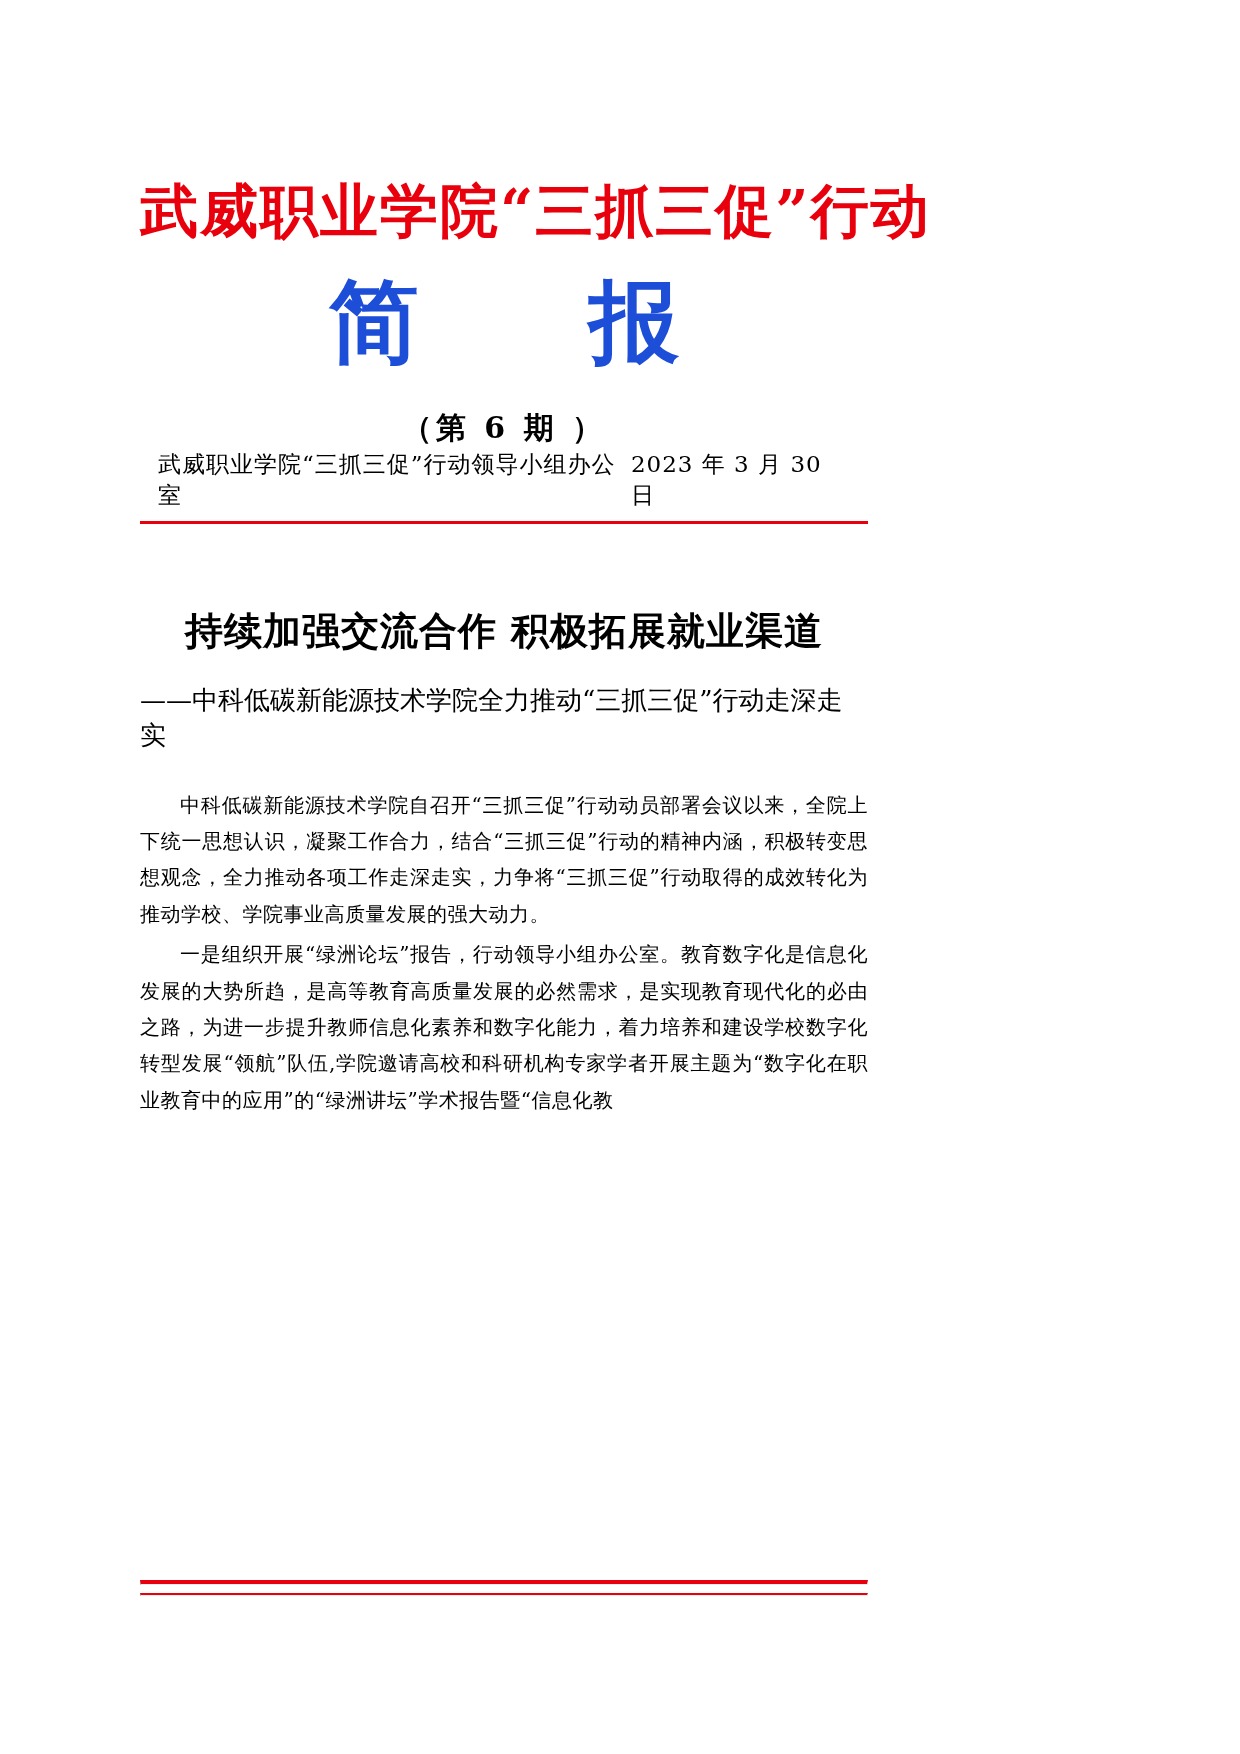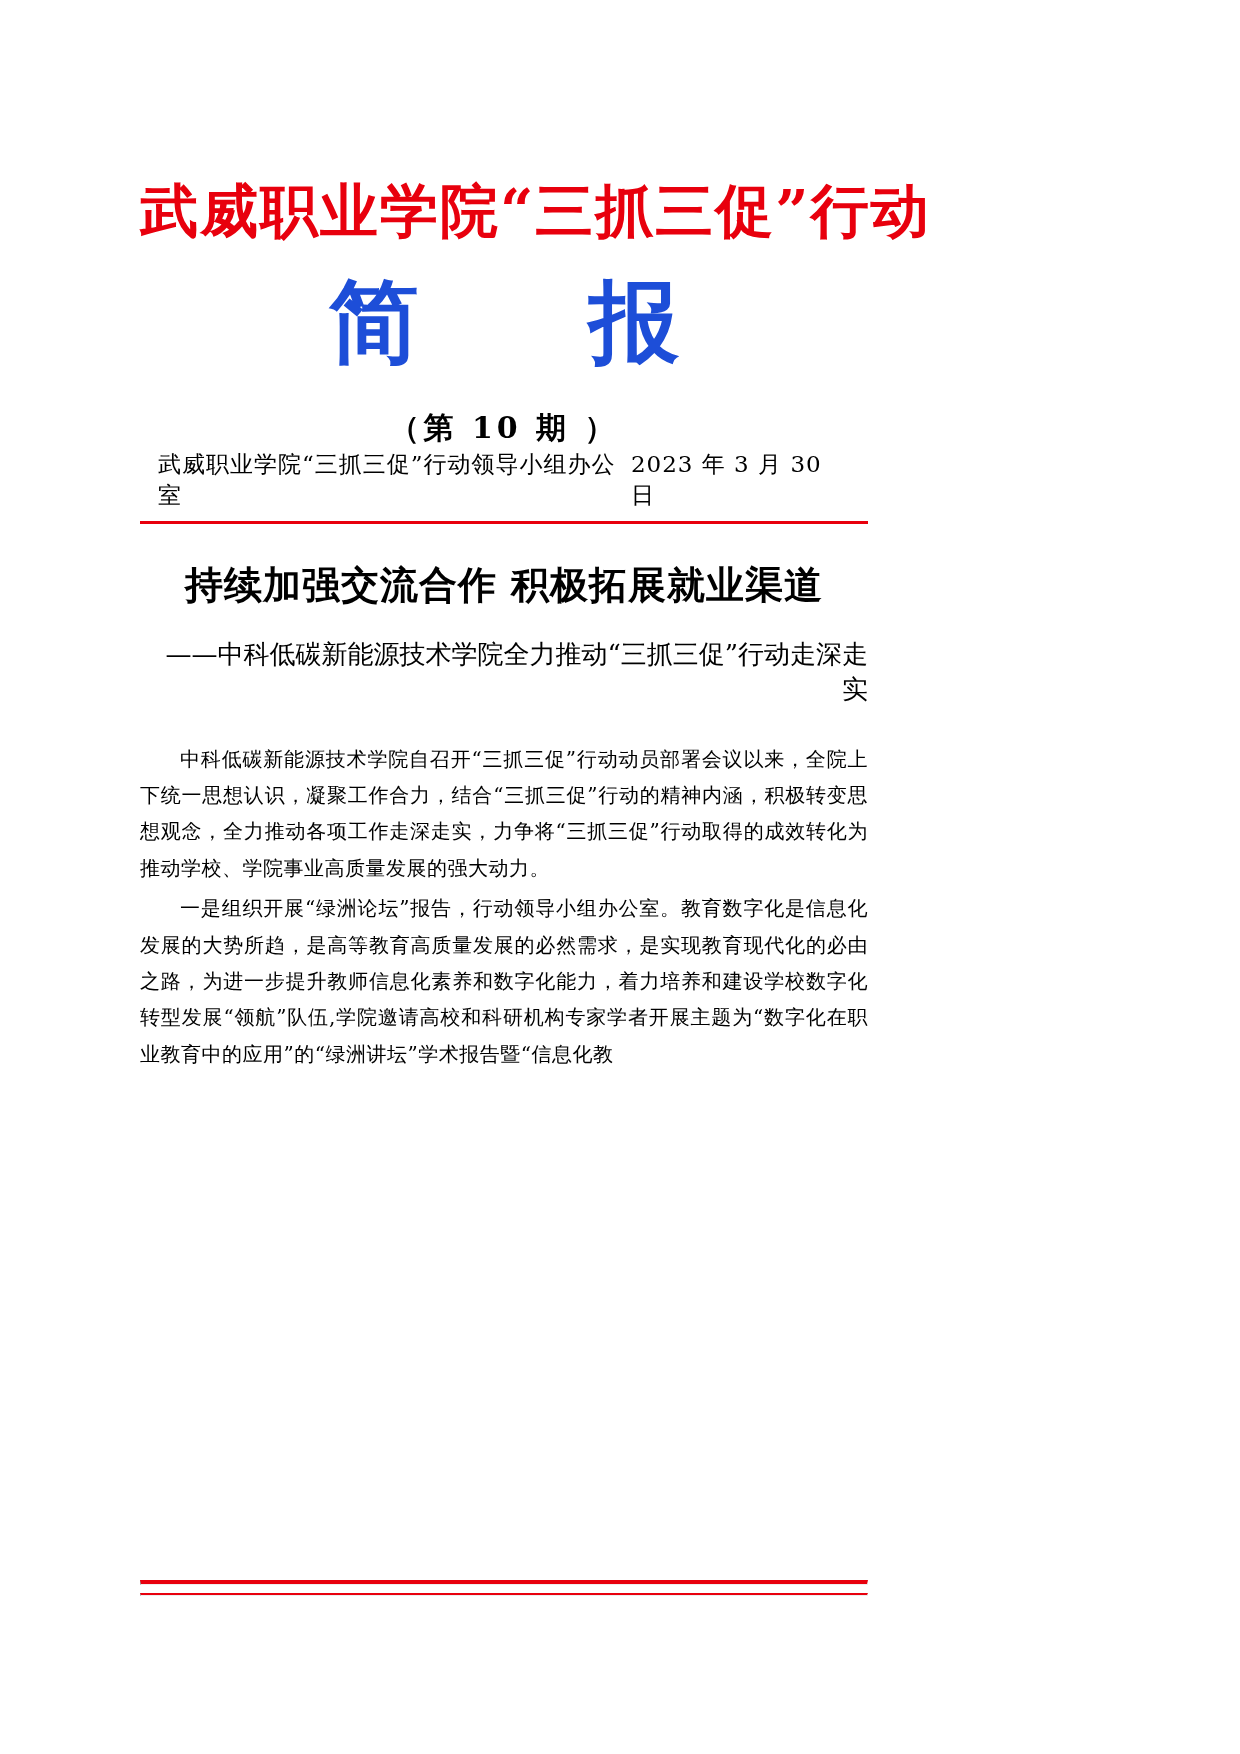--- a/index.html
+++ b/index.html
@@ -60,30 +60,30 @@
     font-size: 23px;
     letter-spacing: 1px;
     padding: 0 18px 10px 18px;
   }
   .rule-red {
     border: 0;
     border-top: 3px solid #e8000d;
     margin: 0;
   }
   .headline {
-    margin-top: 36px;
+    margin-top: 82px;
     text-align: center;
     font-size: 38px;
     font-weight: bold;
     letter-spacing: 1px;
     font-family: "DejaVu Serif", "Liberation Serif", serif;
   }
   .subheadline {
     margin-top: 26px;
-    text-align: right;
+    text-align: left;
     font-size: 26px;
     letter-spacing: 0px;
     font-family: "DejaVu Serif", "Liberation Serif", serif;
   }
   .body-text {
     margin-top: 34px;
   }
   .para {
     font-size: 20px;
     line-height: 1.82;
@@ -109,21 +109,21 @@
   }
 </style>
 </head>
 <body>
 
 <div class="page">
 
   <div class="masthead">
     <div class="masthead-title">武威职业学院“三抓三促”行动</div>
     <div class="masthead-main">简　报</div>
-    <div class="issue-line">（第 10 期 ）</div>
+    <div class="issue-line">（第 6 期 ）</div>
   </div>
 
   <div class="imprint">
     <span>武威职业学院“三抓三促”行动领导小组办公室</span>
     <span>2023 年 3 月 30 日</span>
   </div>
   <hr class="rule-red">
 
   <div class="headline">持续加强交流合作 积极拓展就业渠道</div>
   <div class="subheadline">——中科低碳新能源技术学院全力推动“三抓三促”行动走深走实</div>

